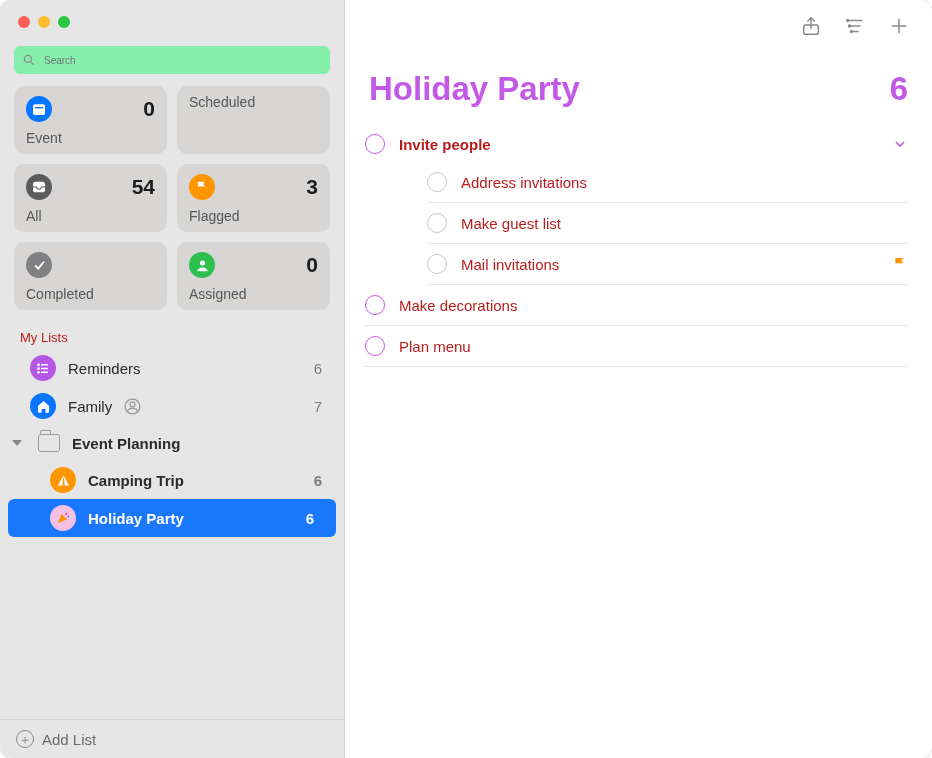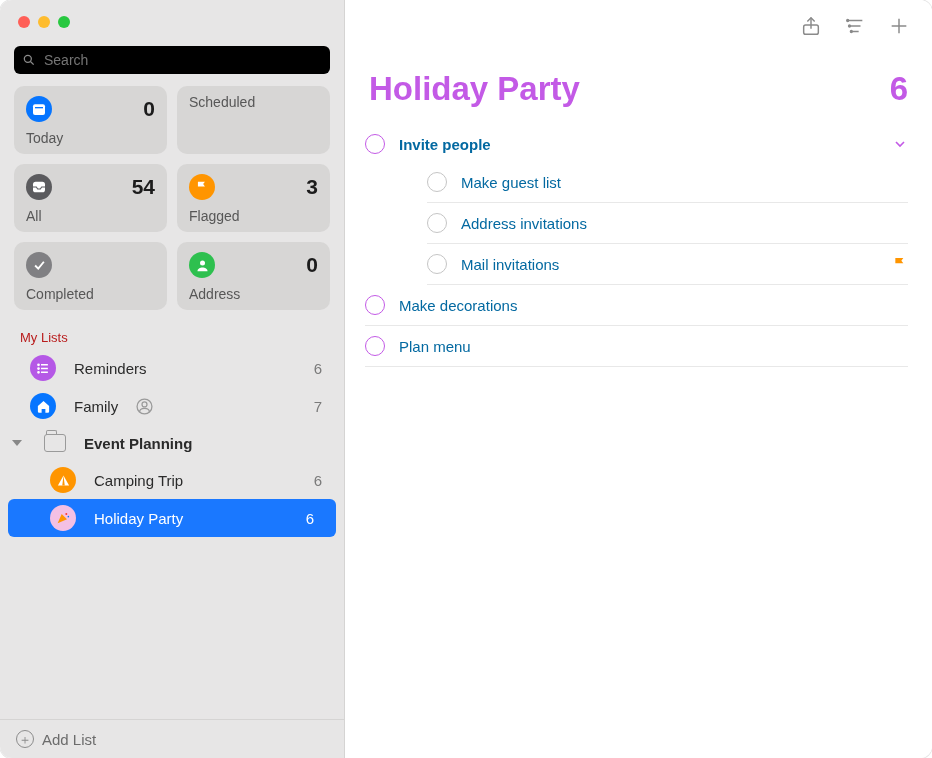--- a/index.html
+++ b/index.html
@@ -31,23 +31,23 @@
   .tl.green { background:#28c840; }
   .searchwrap {
     margin: 8px 14px 12px 14px;
     position: relative;
   }
   .searchwrap input {
     width: 100%;
     height: 28px;
     border-radius: 6px;
     border: none;
-    background: #000000;
+    background: #86efac;
     padding-left: 30px;
-    font-size: 14px;
+    font-size: 10px;
     color: #6b6b6b;
     outline: none;
   }
   .searchwrap .mag {
     position: absolute; left: 8px; top: 50%; transform: translateY(-50%);
     width: 14px; height: 14px; color:#8b8b8b;
   }
   .smart-grid {
     display: grid;
     grid-template-columns: 1fr 1fr;
@@ -72,39 +72,39 @@
   }
   .section-title {
     padding: 14px 20px 4px 20px;
     font-size: 13px;
     color:#b91c1c;
     font-weight:500;
   }
   .list-item {
     display:flex;
     align-items:center;
-    gap:18px;
+    gap:12px;
     padding:6px 18px 6px 30px;
     font-size:15px;
     color:#2b2b2b;
     cursor:default;
     min-height:36px;
   }
   .list-item .count { margin-left:auto; color:#7a7a7a; font-size:15px; padding-right:4px;}
   .list-item.selected {
     background:#1a78ff;
     color:#fff;
     border-radius:6px;
     margin:0 8px;
     padding-left:42px;
   }
   .list-item.selected .count { color:#fff; }
   .list-item .shared { color:#9a9a9a; }
   .list-item.folder { font-weight:600; padding-left:12px; }
-  .list-item.sub { padding-left:50px; }
+  .list-item.sub { padding-left:50px;font-weight:bold; }
   .list-item.selected.sub { padding-left:42px; }
   .licon {
     width:26px;height:26px;border-radius:50%;
     display:flex;align-items:center;justify-content:center;
     flex-shrink:0;
   }
   .chev {
     width:0;height:0;border-left:5px solid transparent;border-right:5px solid transparent;border-top:6px solid #888;
     margin-right:4px;
   }
@@ -151,21 +151,21 @@
   .rem-row {
     display:flex;align-items:center;gap:14px;
     padding:10px 0;
     border-bottom:1px solid #e8e8e8;
     font-size:15px;
   }
   .rem-row.parent { border-bottom:none; padding-bottom:8px;}
   .rem-row .circle {
     width:20px;height:20px;border-radius:50%;border:1.5px solid #c5c5c5;flex-shrink:0;
   }
-  .rem-row .text { color:#0369a1; }
+  .rem-row .text { color:#b91c1c; }
   .rem-row.parent .text { font-weight:600; }
   .rem-row .expand { margin-left:auto; cursor:default;}
   .rem-row .flag { margin-left:auto; color:#ff9500; }
   .subtasks { margin-left:62px; }
   .subtasks .rem-row { }
   .main-body { overflow:auto; }
 </style>
 </head>
 <body>
 
@@ -190,21 +190,21 @@
    <div class="row1">
      <div class="badge" style="background:#0675ff">
               <svg width="16" height="16" viewBox="0 0 24 24" fill="#fff">
                 <rect x="3" y="5" width="18" height="16" rx="3"></rect>
                 <rect x="3" y="5" width="18" height="5" fill="#0675ff" opacity="0"></rect>
                 <rect x="6" y="9" width="12" height="2" fill="#0675ff"></rect>
               </svg>
             </div>
      <div class="count">0</div>
    </div>
-   <div class="label">Today</div>
+   <div class="label">Event</div>
         </div>
         <div class="smart">
    <div class="label">Scheduled</div>
         </div>
         <div class="smart">
    <div class="row1">
      <div class="badge" style="background:#5b5b5e">
               <svg width="16" height="16" viewBox="0 0 24 24" fill="#fff">
                 <path d="M3 8a4 4 0 014-4h10a4 4 0 014 4v8a4 4 0 01-4 4H7a4 4 0 01-4-4z"></path>
                 <path d="M3 12h5l2 3h4l2-3h5" fill="none" stroke="#5b5b5e" stroke-width="1.6"></path>
@@ -239,21 +239,21 @@
         <div class="smart">
    <div class="row1">
      <div class="badge" style="background:#2ec04f">
               <svg width="15" height="15" viewBox="0 0 24 24" fill="#fff">
                 <circle cx="12" cy="8" r="4"></circle>
                 <path d="M4 21c0-4 4-6 8-6s8 2 8 6z"></path>
               </svg>
             </div>
      <div class="count">0</div>
    </div>
-   <div class="label">Address</div>
+   <div class="label">Assigned</div>
         </div>
       </div>
 
     <div class="section-title">My Lists</div>
 
     <div id="lists-area">
         <div class="list-item">
     <div class="licon" style="background:#b558e6">
             <svg width="15" height="15" viewBox="0 0 24 24" fill="none" stroke="#fff" stroke-width="2.4">
               <line x1="8" y1="6" x2="19" y2="6"></line>
@@ -349,25 +349,25 @@
           <div class="rem-row parent">
             <div class="circle" style="border-color:#c35ae6"></div>
   <span class="text">Invite people</span>
   <svg class="expand" width="16" height="16" viewBox="0 0 24 24" fill="none" stroke="#c35ae6" stroke-width="2.4">
               <path d="M6 9l6 6 6-6"></path>
             </svg>
           </div>
           <div class="subtasks">
             <div class="rem-row">
               <div class="circle" style="border-color:#c5c5c5"></div>
-              <span class="text">Make guest list</span>
+              <span class="text">Address invitations</span>
             </div>
             <div class="rem-row">
               <div class="circle" style="border-color:#c5c5c5"></div>
-              <span class="text">Address invitations</span>
+              <span class="text">Make guest list</span>
             </div>
             <div class="rem-row">
               <div class="circle" style="border-color:#c5c5c5"></div>
               <span class="text">Mail invitations</span>
               <svg class="flag" width="16" height="16" viewBox="0 0 24 24" fill="#ff9500">
                 <path d="M5 3v18M5 3h12l-3 4 3 4H5"></path>
               </svg>
             </div>
           </div>
           <div class="rem-row">

